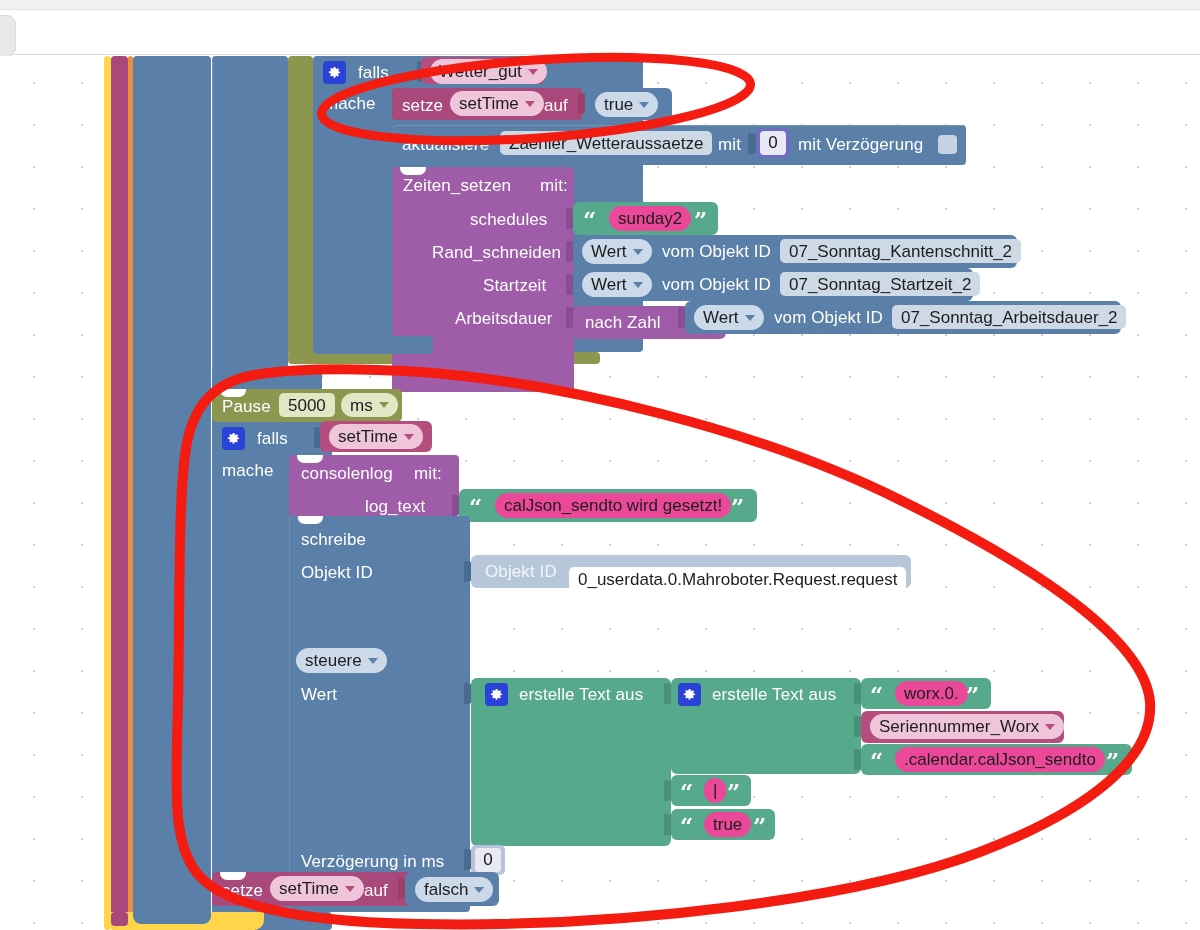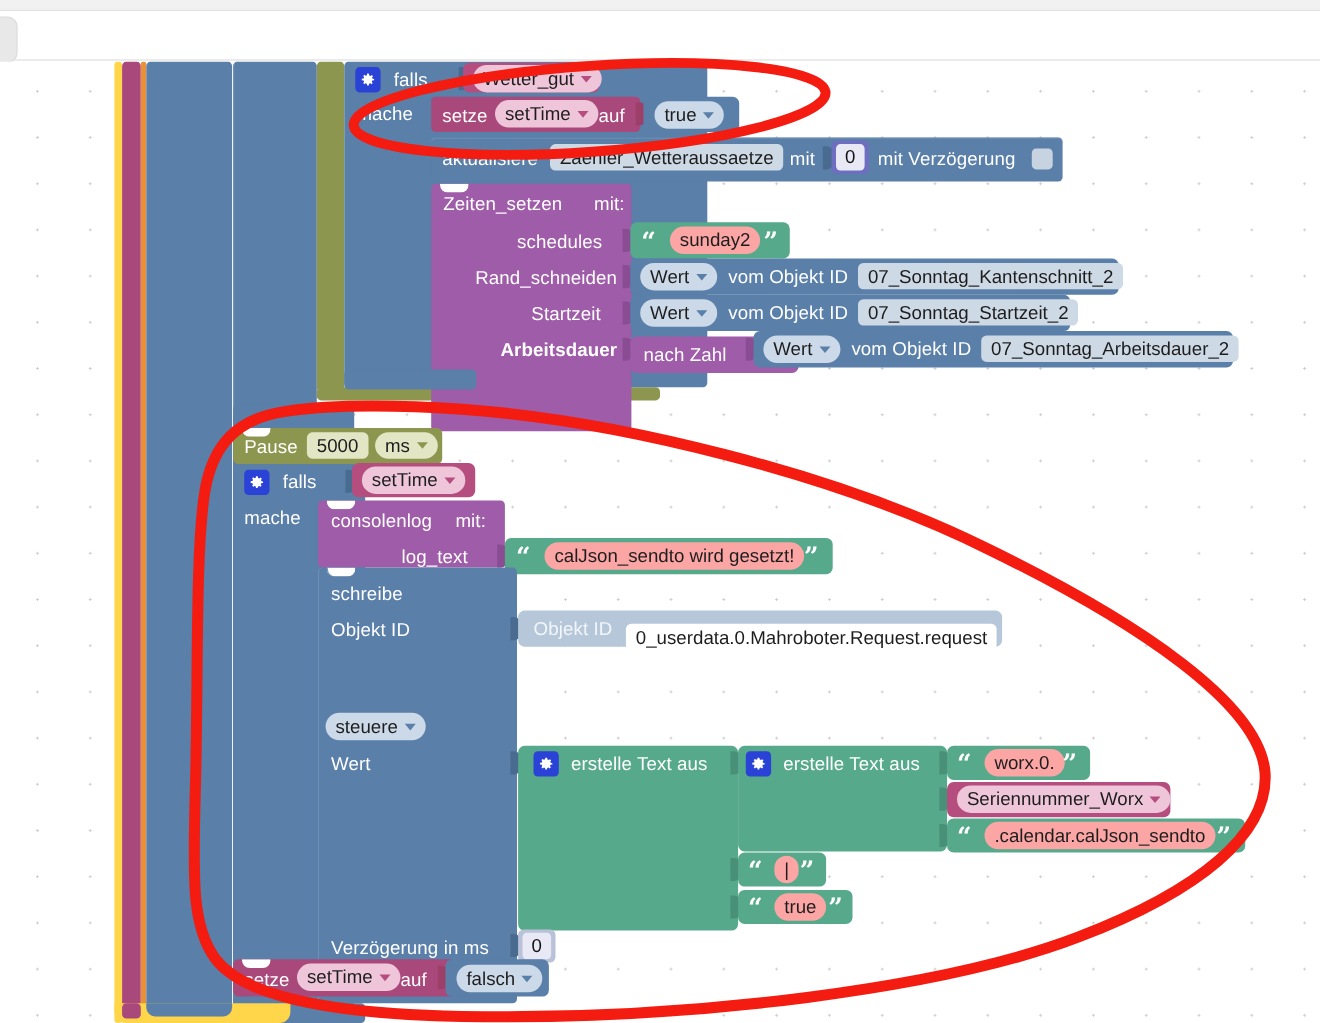--- a/index.html
+++ b/index.html
@@ -55,21 +55,21 @@
   }
 
   
   .field {
     position: absolute; display: inline-flex; align-items: center; gap: 6px;
     height: 25px; padding: 0 9px; border-radius: 13px;
     font-size: 17px; color: #1d1d1d; white-space: nowrap; line-height: 1;
   }
   .f-light  { background: #ccd9e8; }
   .f-white  { background: #ffffff; }
-  .f-green  { background: #fca5a5; }
+  .f-green  { background: #ec4899; }
   .f-pinkle { background: #efc6d9; }
   .f-grey   { background: #ced9e6; }
   .f-olive  { background: #e3e6c5; }
   .f-sq     { border-radius: 5px; }
 
   .caret {
     width: 0; height: 0; border-left: 5px solid transparent;
     border-right: 5px solid transparent; border-top: 6px solid #5a7fa8;
     display: inline-block;
   }
@@ -224,21 +224,21 @@
       <div class="field f-light" style="left:9px; top:4px;">
         <span>Wert</span>
         <span class="caret"></span>
       </div>
       <div class="lbl" style="left:89px; top:8px;">vom Objekt ID</div>
       <div class="field f-grey f-sq" style="left:207px; top:4px; height:24px;">
         <span>07_Sonntag_Startzeit_2</span>
       </div>
     </div>
 
-    <div class="lbl" style="left:455px; top:254px;font-weight:bold;">Arbeitsdauer</div>
+    <div class="lbl" style="left:455px; top:254px;">Arbeitsdauer</div>
     <div class="socket on-purple" style="left:566px; top:251px;"></div>
     <div class="blk purple" style="left:573px; top:250px; width:153px; height:33px; border-radius:6px;">
       <div class="lbl" style="left:12px; top:8px;">nach Zahl</div>
     </div>
     <div class="socket on-purple" style="left:678px; top:251px;"></div>
     <div class="blk blue" style="left:685px; top:245px; width:436px; height:33px; border-radius:6px;">
       <div class="field f-light" style="left:9px; top:4px;">
         <span>Wert</span>
         <span class="caret"></span>
       </div>

